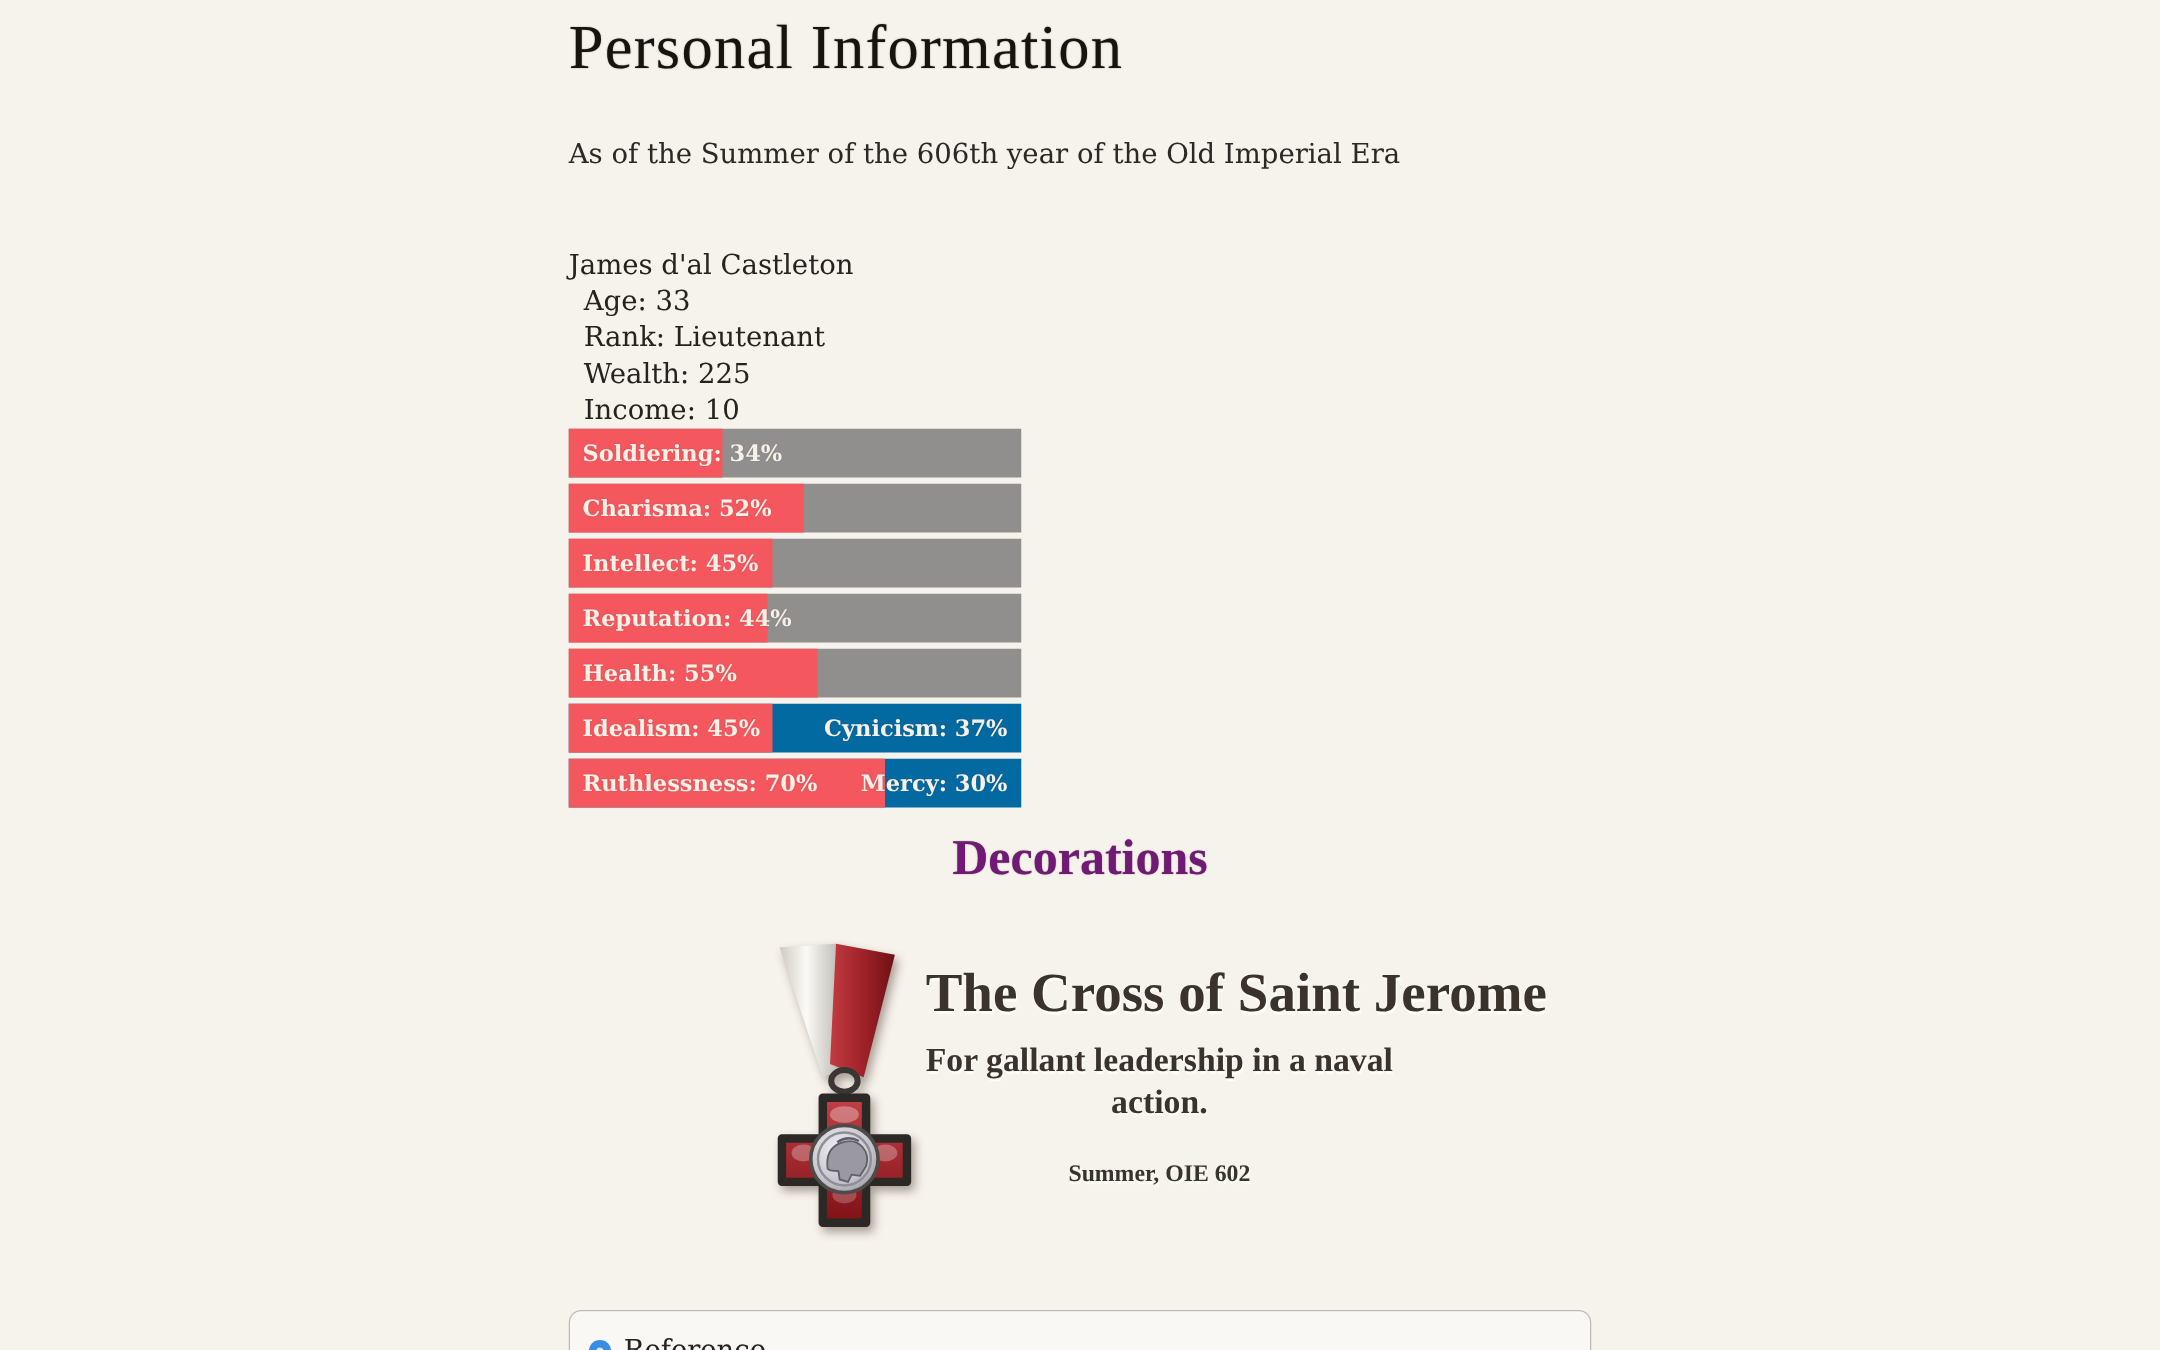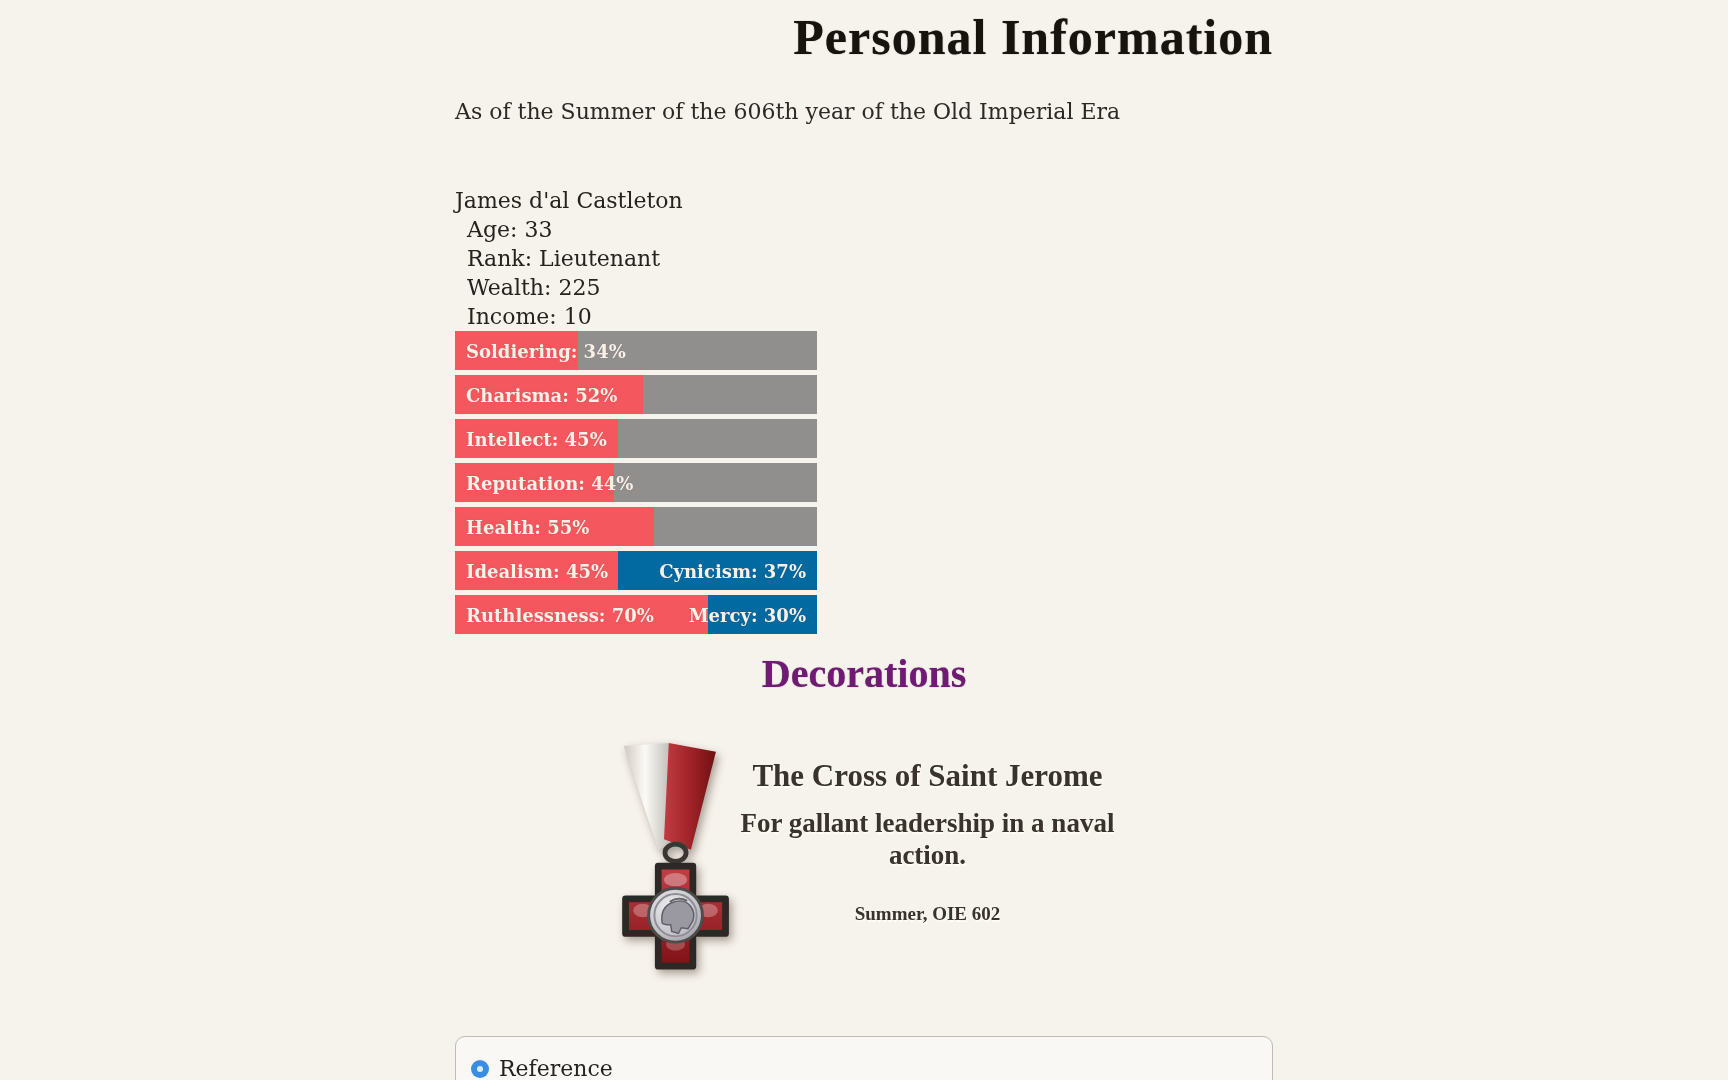--- a/index.html
+++ b/index.html
@@ -8,30 +8,30 @@
     width: 1728px; height: 1080px; overflow: hidden;
     background: #f6f2ec;
     font-family: "DejaVu Serif", serif;
     color: #26221f;
   }
   .content { width: 818px; margin: 0 auto; position: relative; }
 
   .page-title {
     margin: 6px 0 0 0;
     font-family: "Liberation Serif", serif;
-    font-weight: 700;
+    font-weight: 400;
     font-size: 50px;
     line-height: 62px;
-    text-align: right;
+    text-align: left;
     color: #17130f;
     letter-spacing: 1px;
     text-shadow: 0 0 1px rgba(25,18,10,0.55);
   }
   .subtitle {
-    margin-top: 30px;
+    margin-top: 42px;
     font-size: 22px;
     line-height: 28px;
     color: #2b2926;
   }
   .char-block { margin-top: 60px; font-size: 22px; line-height: 29px; }
   .attr-line { padding-left: 12px; }
 
   .bars { width: 362px; margin-top: 0; }
   .bar-row {
     position: relative;
@@ -77,21 +77,21 @@
   .medal-text {
     width: 374px;
     margin-left: 2px;
     padding-top: 22px;
     text-align: center;
     font-family: "Liberation Serif", serif;
     font-weight: 700;
     color: #3a332b;
   }
   .medal-name {
-    font-size: 31px;
+    font-size: 44px;
     line-height: 1.05;
     white-space: nowrap;
     text-shadow: 1px 2px 1px rgba(255,255,250,0.95), 0 0 2px rgba(255,255,250,0.6);
   }
   .medal-citation {
     margin-top: 14px;
     font-size: 27px;
     line-height: 1.2;
     text-shadow: 1px 2px 1px rgba(255,255,250,0.95);
     text-align: center;

